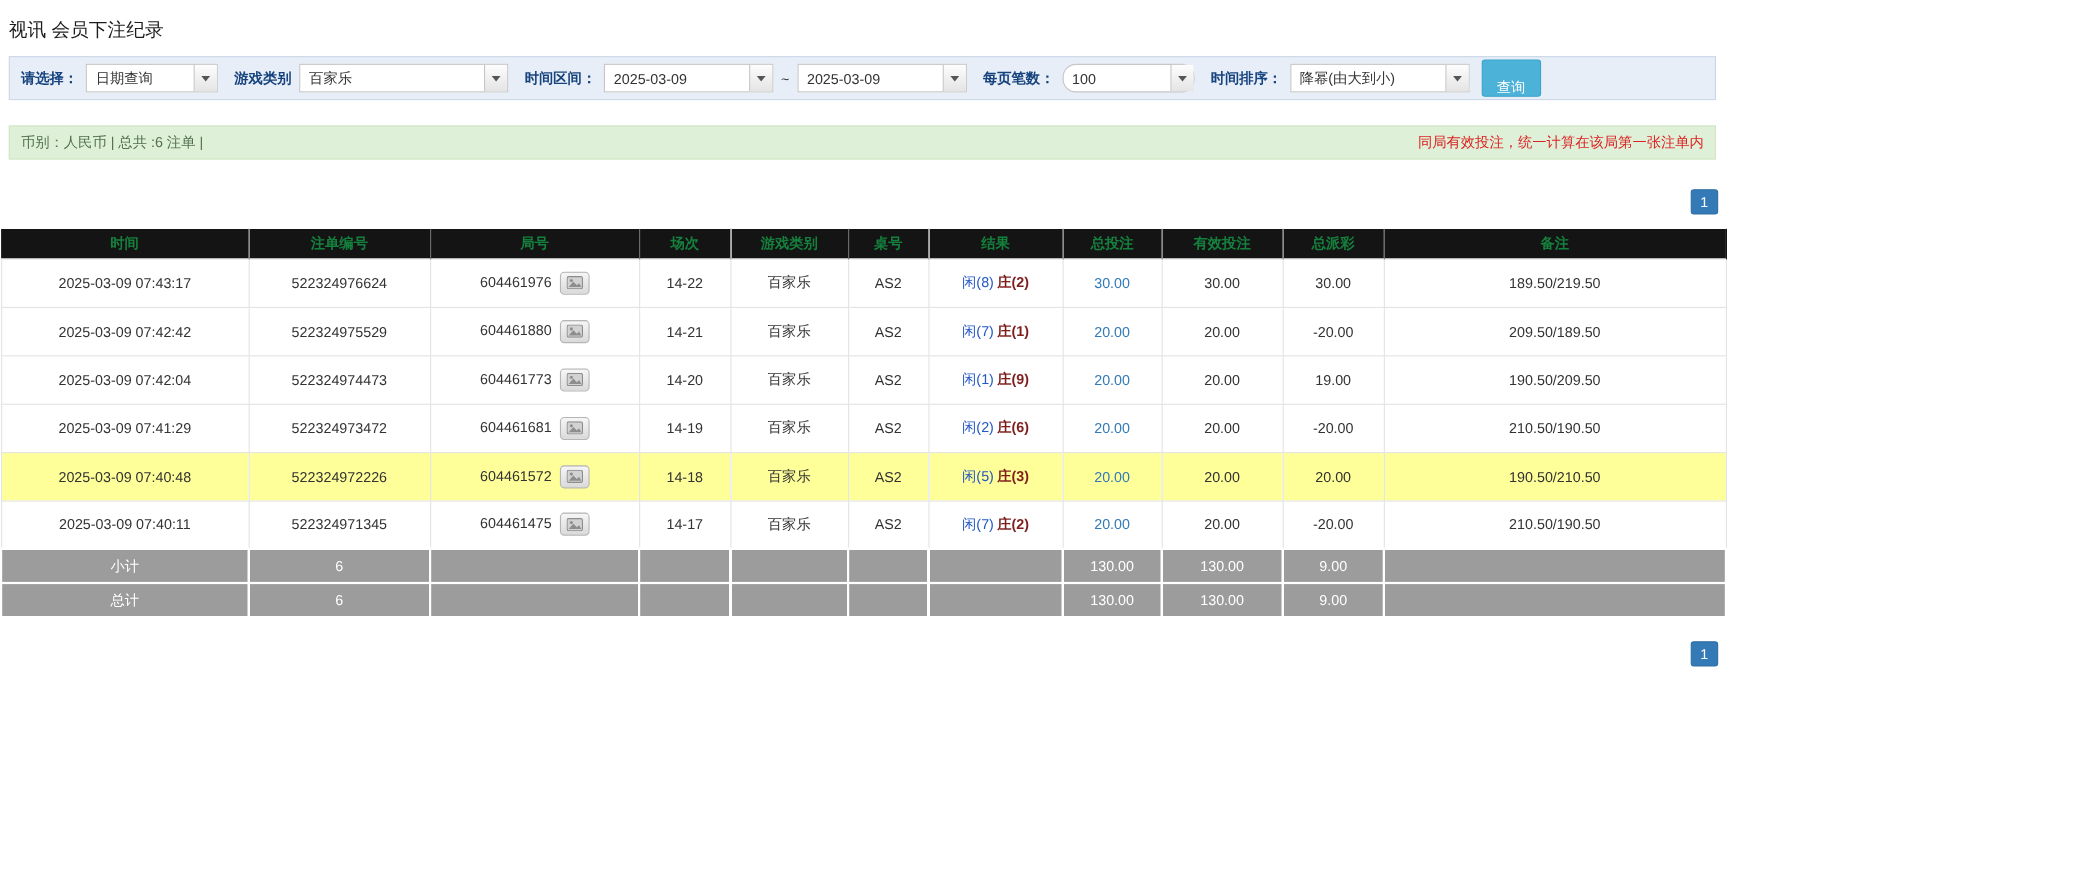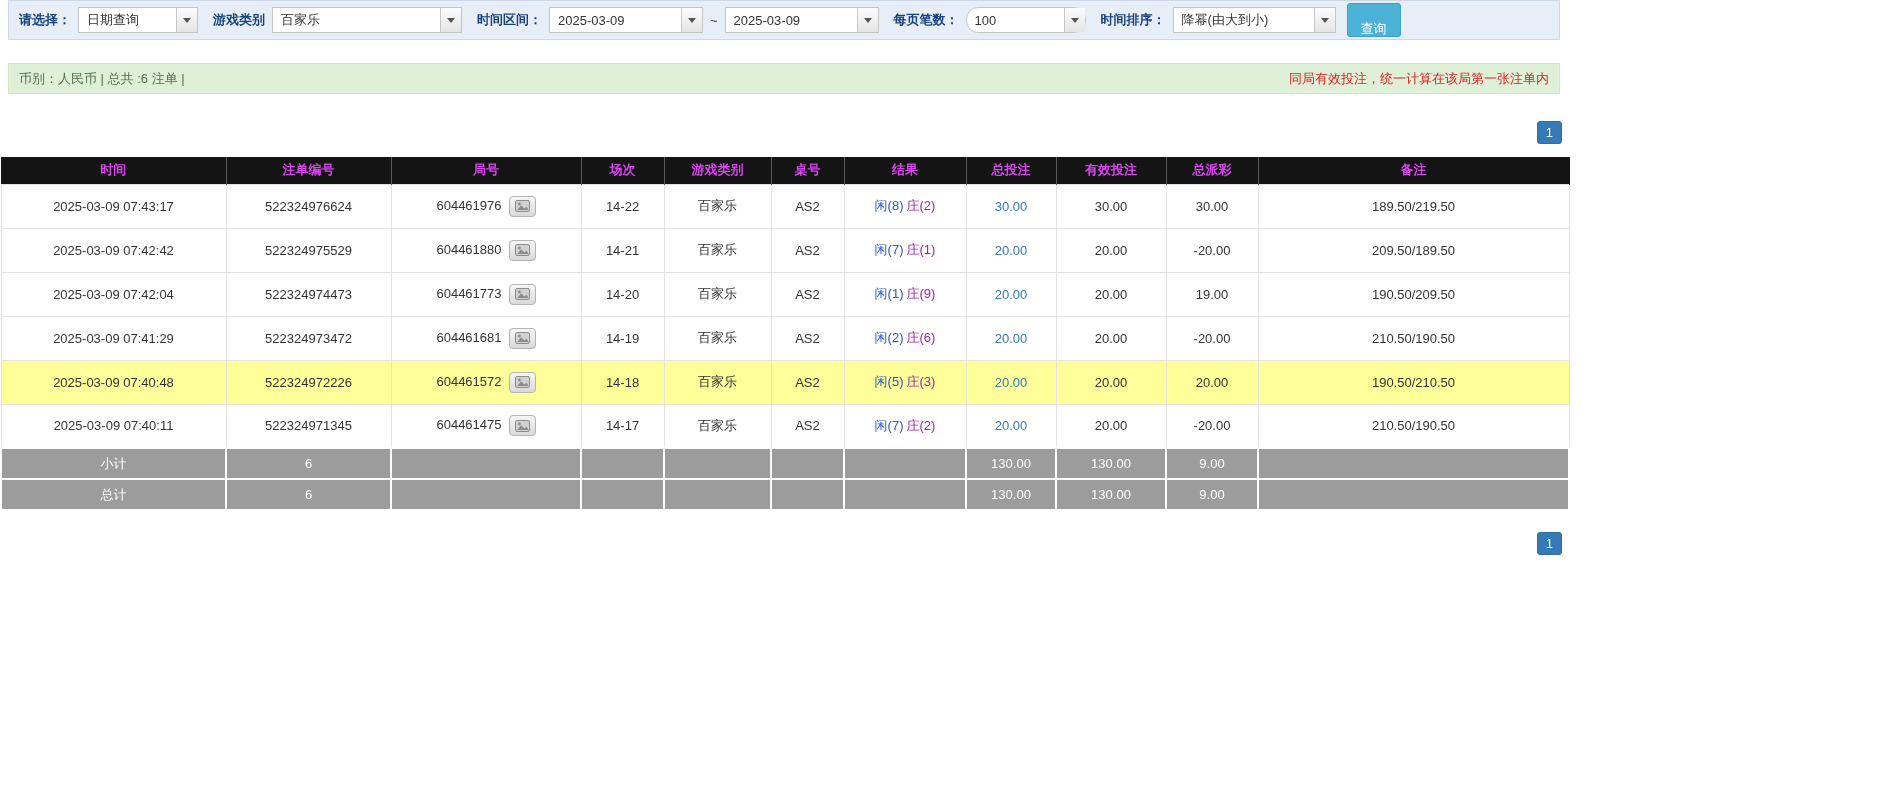--- a/index.html
+++ b/index.html
@@ -130,41 +130,41 @@
 
   
   table.records {
     width: 1568px;
     border-collapse: collapse;
     table-layout: fixed;
     font-size: 13px;
   }
   table.records th {
     background: #141414;
-    color: #d946ef;
+    color: #15803d;
     font-weight: bold;
     height: 27px;
     border-right: 1px solid #5a5a5a;
     text-align: center;
     overflow: hidden;
   }
   table.records th:last-child { border-right: 1px solid #141414; }
   table.records tbody td {
     border: 1px solid #e3e3e3;
     height: 44px;
     text-align: center;
     color: #333;
     background: #fff;
     overflow: hidden;
   }
   tr.highlight td { background: #ffff99 !important; }
   .blue-link { color: #337ab7; cursor: pointer; }
   .negative { color: #e60000; }
   .player { color: #2257c4; }
-  .banker { color: #a21caf; margin-left: 3px; }
+  .banker { color: #7f1d1d; margin-left: 3px; font-weight: bold; }
   .round-icon {
     display: inline-flex;
     align-items: center;
     justify-content: center;
     width: 27px;
     height: 21px;
     margin-left: 7px;
     vertical-align: middle;
     background: linear-gradient(#f6f6f6, #dadada);
     border: 1px solid #b5b5b5;
@@ -179,20 +179,21 @@
     text-align: center;
     font-size: 13px;
     overflow: hidden;
   }
 </style>
 </head>
 <body>
 
 <div class="page">
 
+  <h1 class="page-title">视讯 会员下注纪录</h1>
 
   <div class="filter-bar">
     <span class="flabel">请选择：</span>
     <div class="combo w-select">
       <span class="combo-text">日期查询</span>
       <span class="combo-arrow"></span>
     </div>
 
     <span class="flabel">游戏类别</span>
     <div class="combo w-game">

